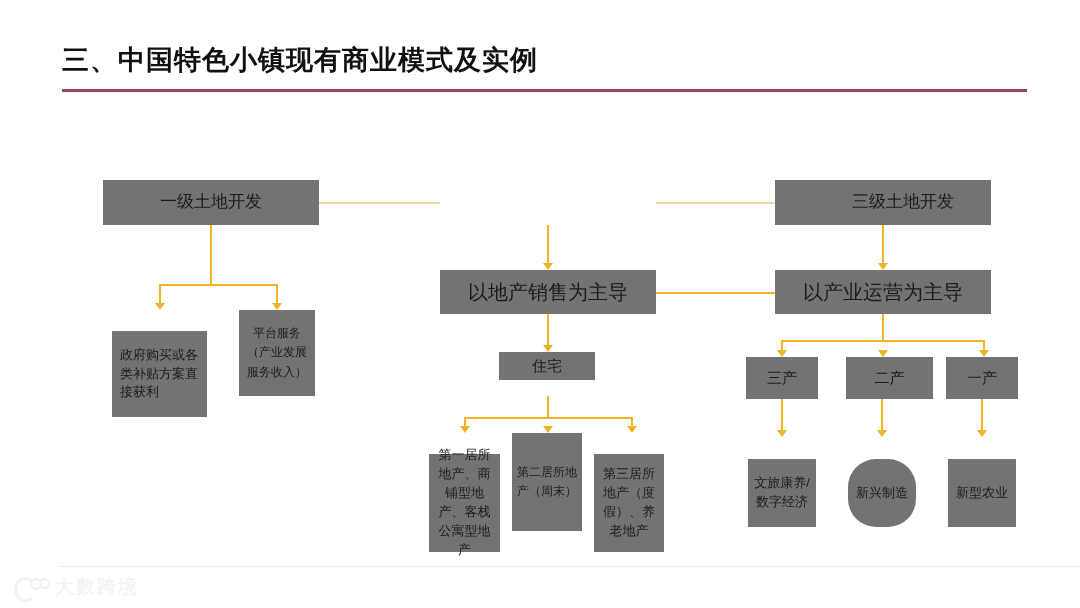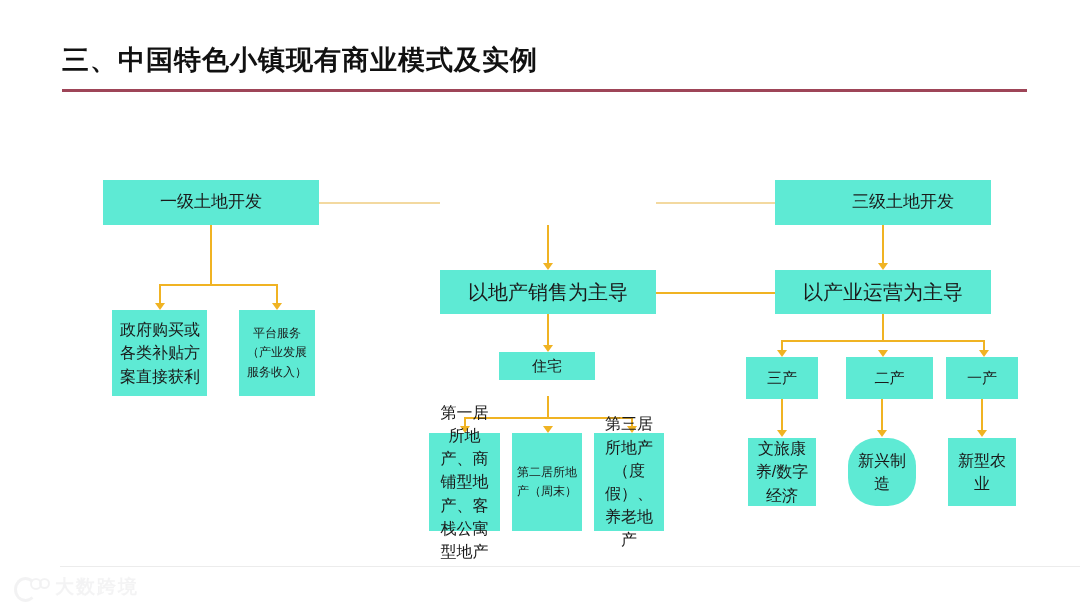--- a/index.html
+++ b/index.html
@@ -23,33 +23,33 @@
     background:#9e4558;
   }
   .subtitle{
     position:absolute;left:0;top:114px;width:1080px;
     text-align:center;font-size:17px;font-weight:bold;color:#111111;
   }
 
   
   .node{
     position:absolute;
-    background:#5eead4;
+    background:#737373;
     color:#1a1a1a;
     display:flex;
     align-items:center;
     justify-content:center;
     text-align:center;
     box-sizing:border-box;
     line-height:1.32;
   }
   .node.lvl1{font-size:17px;}
   .node.mid{font-size:20px;}
   .node.sml{font-size:15px;}
-  .node.tiny{font-size:16px;line-height:1.45;padding:12px 5px;}
+  .node.tiny{font-size:13px;line-height:1.45;padding:12px 5px;margin-top:21px;}
   .node.tiny2{font-size:12px;line-height:1.6;padding:4px 5px;}
   .node.leftal{justify-content:flex-start;text-align:left;padding-left:8px;}
 
   
   .ln{position:absolute;background:#f0b323;}
   .lnv{width:1.6px;}
   .lnh{height:1.6px;}
   .ln.pale{background:#f3d9a0;}
   .arrow{
     position:absolute;width:0;height:0;

